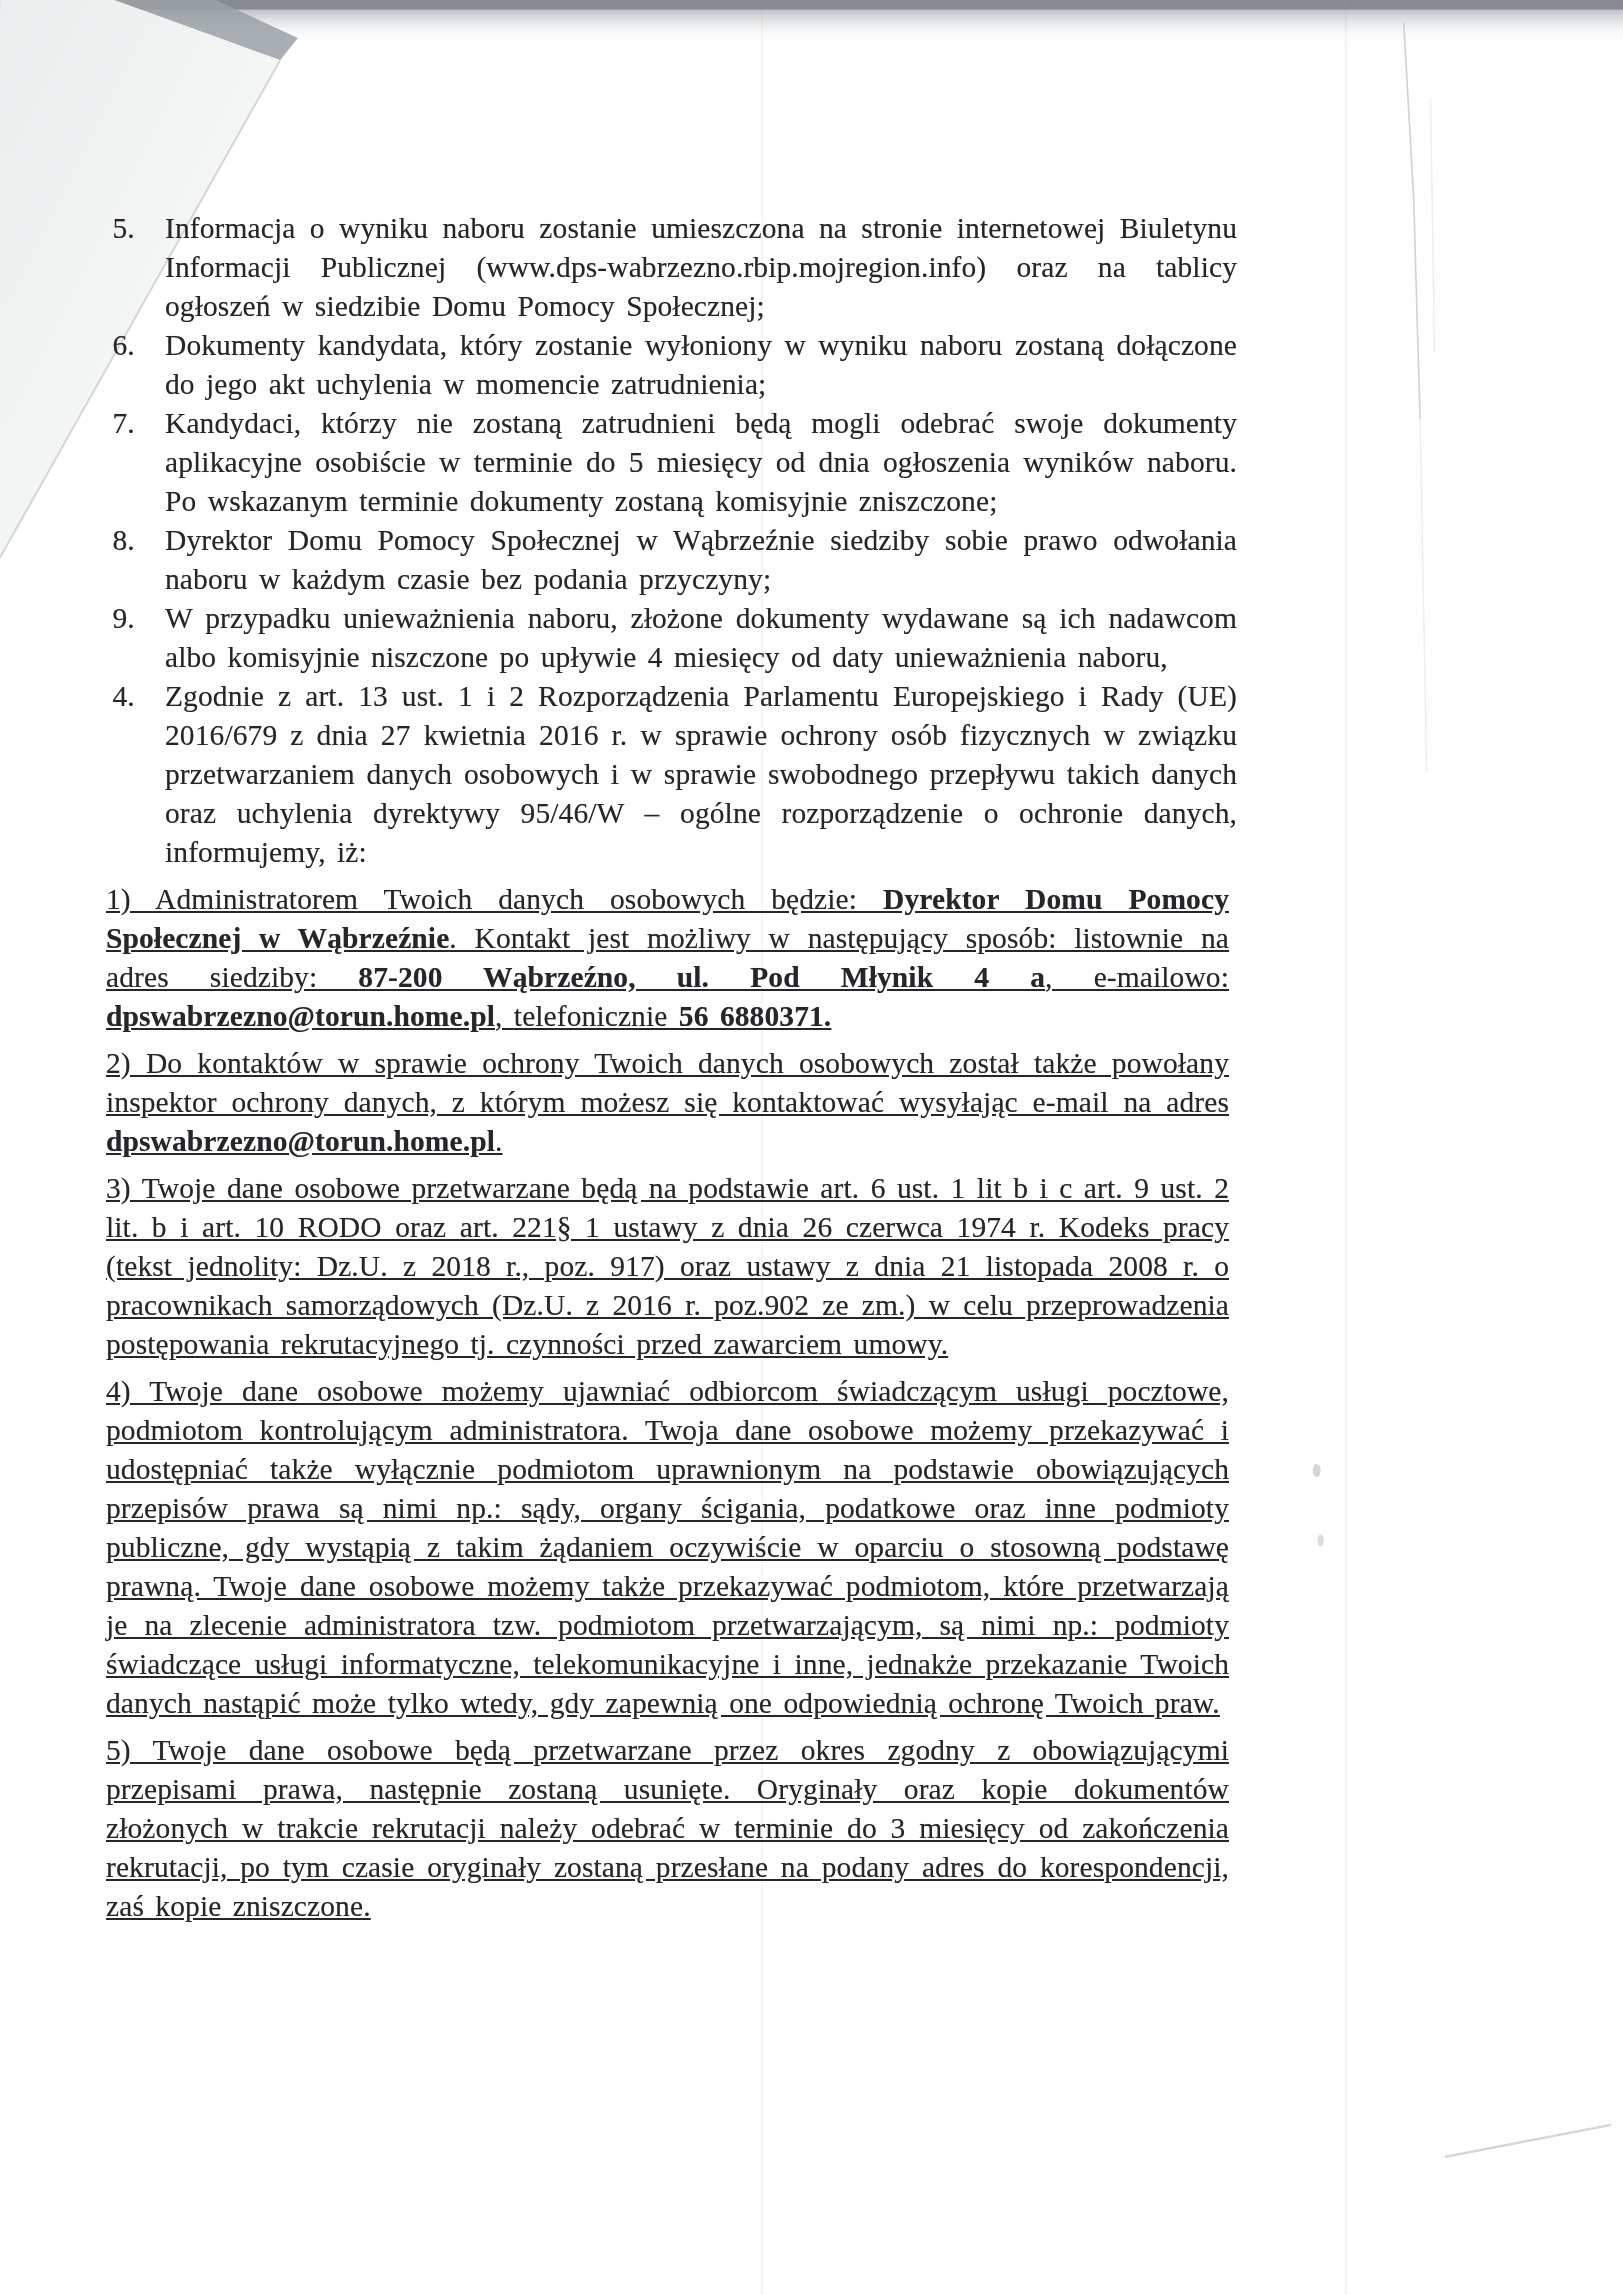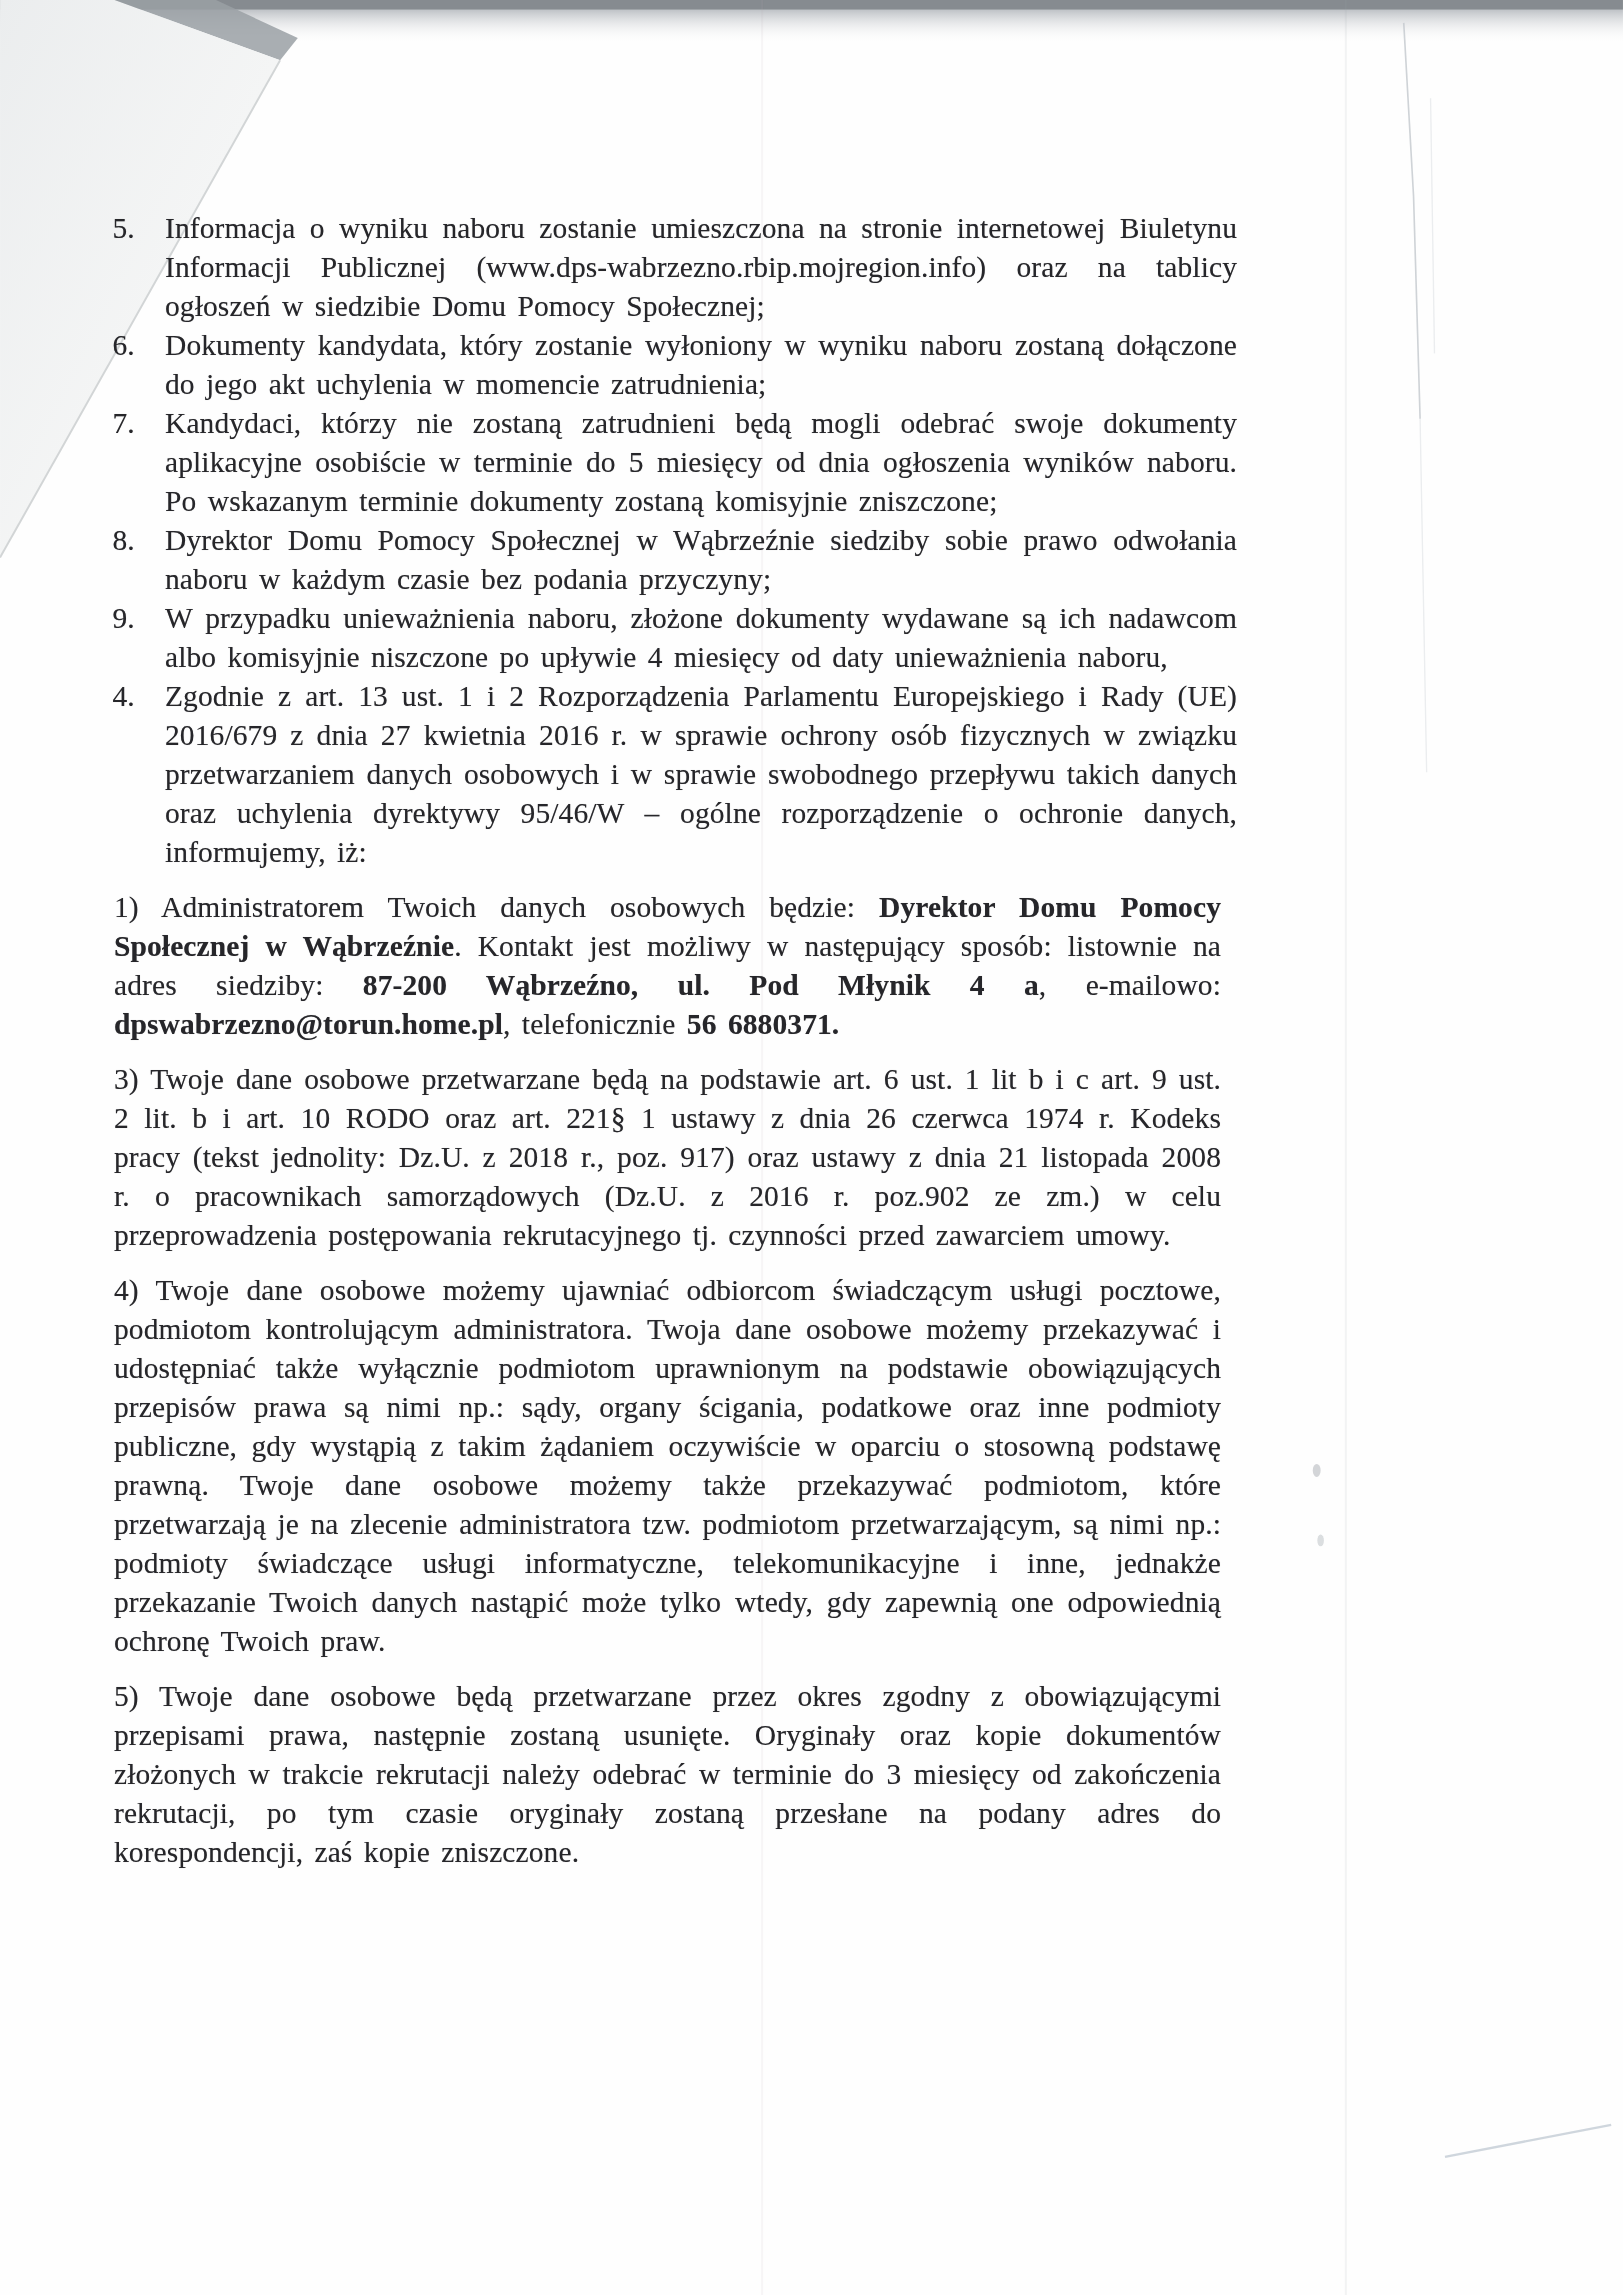--- a/index.html
+++ b/index.html
@@ -47,22 +47,23 @@
     flex: 0 0 67px;
     box-sizing: border-box;
     padding-left: 14.4px;
   }
   .li .txt {
     flex: 1;
     text-align: justify;
   }
   .paras { margin: 0; }
   .para {
-    margin: 16px;
+    margin: 8px;
     text-align: justify;
+    text-decoration: underline;
   }
   .b { font-weight: 700; }
 </style>
 </head>
 <body>
 
 <div class="page">
 
   <svg class="artifacts" viewBox="0 0 2480 3507" xmlns="http://www.w3.org/2000/svg">
     <defs>
@@ -121,20 +122,21 @@
         <span class="txt">W przypadku unieważnienia naboru, złożone dokumenty wydawane są ich nadawcom albo komisyjnie niszczone po upływie 4 miesięcy od daty unieważnienia naboru,</span>
       </div>
       <div class="li">
         <span class="num">4.</span>
         <span class="txt">Zgodnie z art. 13 ust. 1 i 2 Rozporządzenia Parlamentu Europejskiego i Rady (UE) 2016/679 z dnia 27 kwietnia 2016 r. w sprawie ochrony osób fizycznych        w związku przetwarzaniem danych osobowych i w sprawie swobodnego przepływu takich danych oraz uchylenia dyrektywy 95/46/W – ogólne rozporządzenie o ochronie danych, informujemy, iż:</span>
       </div>
     </div>
 
     <div class="paras">
       <p class="para"><span>1) Administratorem Twoich danych osobowych będzie: </span><span class="b">Dyrektor Domu Pomocy Społecznej w Wąbrzeźnie</span><span>. Kontakt jest możliwy w następujący sposób: listownie na adres siedziby: </span><span class="b">87-200 Wąbrzeźno, ul. Pod Młynik 4 a</span><span>, e-mailowo: </span><span class="b">dpswabrzezno@torun.home.pl</span><span>, telefonicznie </span><span class="b">56 6880371.</span></p>
+      <p class="para"><span>2) Do kontaktów w sprawie ochrony Twoich danych osobowych został także powołany inspektor ochrony danych, z którym możesz się kontaktować wysyłając e-mail na adres </span><span class="b">dpswabrzezno@torun.home.pl</span><span>.</span></p>
       <p class="para"><span>3) Twoje dane osobowe przetwarzane będą na podstawie art. 6 ust. 1 lit b i c art. 9 ust. 2 lit. b i art. 10 RODO oraz art. 221§ 1 ustawy z dnia 26 czerwca 1974 r. Kodeks pracy (tekst jednolity: Dz.U. z 2018 r., poz. 917) oraz ustawy z dnia 21 listopada 2008 r. o pracownikach samorządowych (Dz.U. z 2016 r. poz.902 ze zm.) w celu przeprowadzenia postępowania rekrutacyjnego tj. czynności przed zawarciem umowy.</span></p>
       <p class="para"><span>4) Twoje dane osobowe możemy ujawniać odbiorcom świadczącym usługi pocztowe, podmiotom kontrolującym administratora. Twoja dane osobowe możemy przekazywać i udostępniać także wyłącznie podmiotom uprawnionym na podstawie obowiązujących przepisów prawa są nimi np.: sądy, organy ścigania, podatkowe oraz inne podmioty publiczne, gdy wystąpią z takim żądaniem oczywiście w oparciu o stosowną podstawę prawną. Twoje dane osobowe możemy także przekazywać podmiotom, które przetwarzają je na zlecenie administratora tzw. podmiotom przetwarzającym, są nimi np.: podmioty świadczące usługi informatyczne, telekomunikacyjne i inne, jednakże przekazanie Twoich danych nastąpić może tylko wtedy, gdy zapewnią one odpowiednią ochronę Twoich praw.</span></p>
       <p class="para"><span>5) Twoje dane osobowe będą przetwarzane przez okres zgodny z obowiązującymi przepisami prawa, następnie zostaną usunięte. Oryginały oraz kopie dokumentów złożonych w trakcie rekrutacji należy odebrać w terminie do 3 miesięcy od zakończenia rekrutacji, po tym czasie oryginały zostaną przesłane na podany adres do korespondencji, zaś kopie zniszczone.</span></p>
     </div>
 
   </div>
 </div>
 
 
 </body></html>

